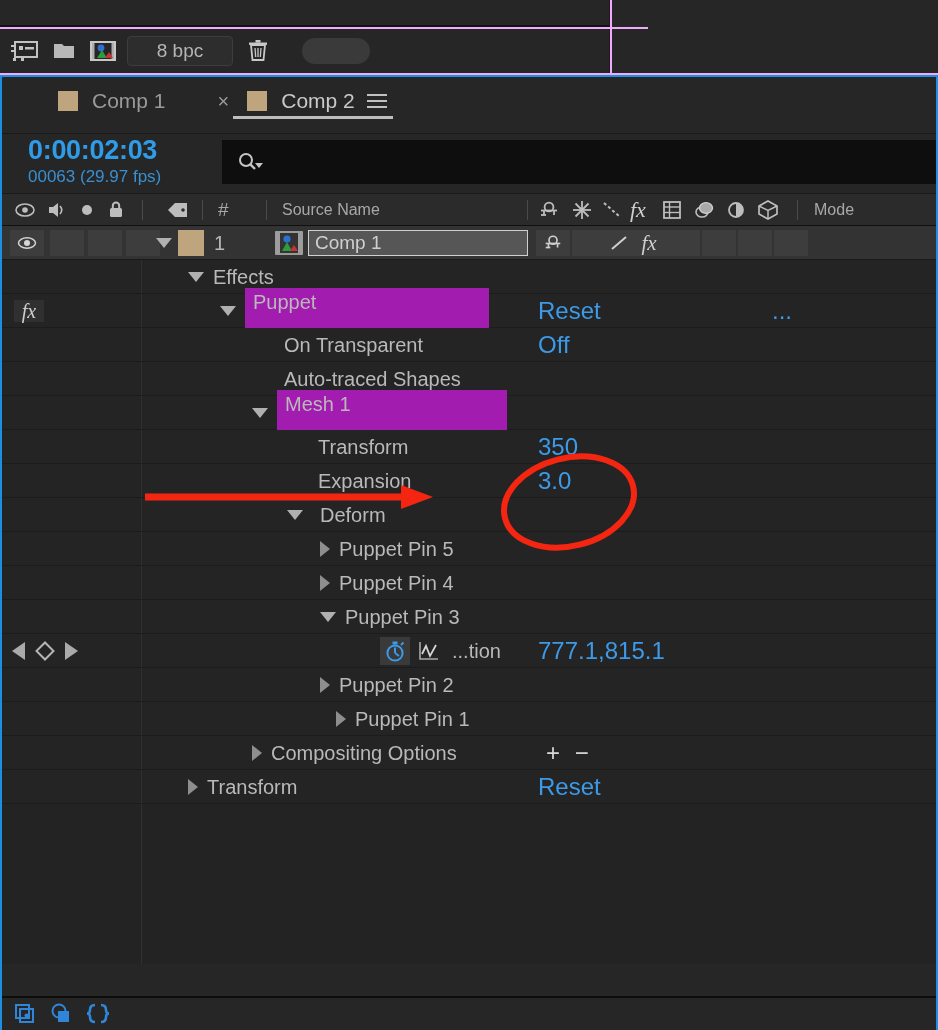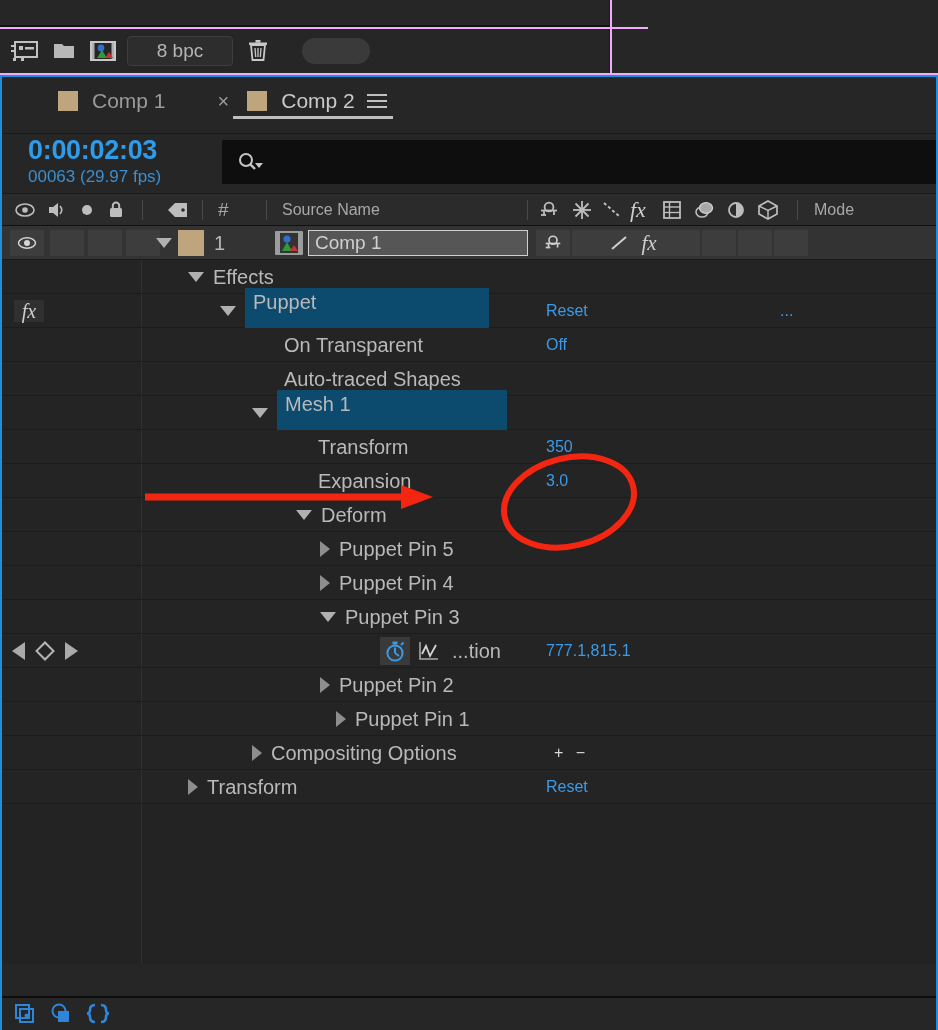--- a/index.html
+++ b/index.html
@@ -165,32 +165,31 @@
   }
   .prow .lbl {
     position: absolute; top: 0; height: 34px;
     display: flex; align-items: center;
     color: #b9b9b9; font-size: 20px;
     white-space: nowrap;
   }
   .prow .val {
     position: absolute; top: 0; height: 34px;
     display: flex; align-items: center;
-    color: #3c9ae8; font-size: 16px;
+    color: #3c9ae8; font-size: 24px;
     left: 536px;
-    margin-left: 8px;
   }
   .tri {
     width: 0; height: 0; margin-right: 9px; flex: none;
   }
   .tri.down { border-left: 8px solid transparent; border-right: 8px solid transparent;
               border-top: 10px solid #b0b0b0; }
   .tri.right { border-top: 8px solid transparent; border-bottom: 8px solid transparent;
                border-left: 10px solid #8e8e8e; }
-  .hl { background: #0c4a6e; padding: 3px 8px 21px 8px; }
+  .hl { background: #a21caf; padding: 3px 8px 21px 8px; }
   .fx-badge {
     position: absolute; left: 12px; top: 6px; width: 30px; height: 22px;
     background: #303030; color: #cfcfcf; font-size: 20px;
     font-family: "Liberation Serif", serif; font-style: italic;
     display: flex; align-items: center; justify-content: center;
   }
   .kf-nav {
     position: absolute; left: 10px; top: 0; height: 34px;
     display: flex; align-items: center; gap: 13px;
   }
@@ -522,21 +521,21 @@
     <div class="prow">
       <div class="gutter"></div>
       <div class="lbl" style="left:316px;">
         <span>Expansion</span>
       </div>
       <div class="val">3.0</div>
     </div>
 
     <div class="prow">
       <div class="gutter"></div>
-      <div class="lbl" style="left:294px;">
+      <div class="lbl" style="left:285px;gap:8px;">
         <span class="tri down"></span>
         <span>Deform</span>
       </div>
     </div>
 
     <div class="prow">
       <div class="gutter"></div>
       <div class="lbl" style="left:318px;">
         <span class="tri right"></span>
         <span>Puppet Pin 5</span>

